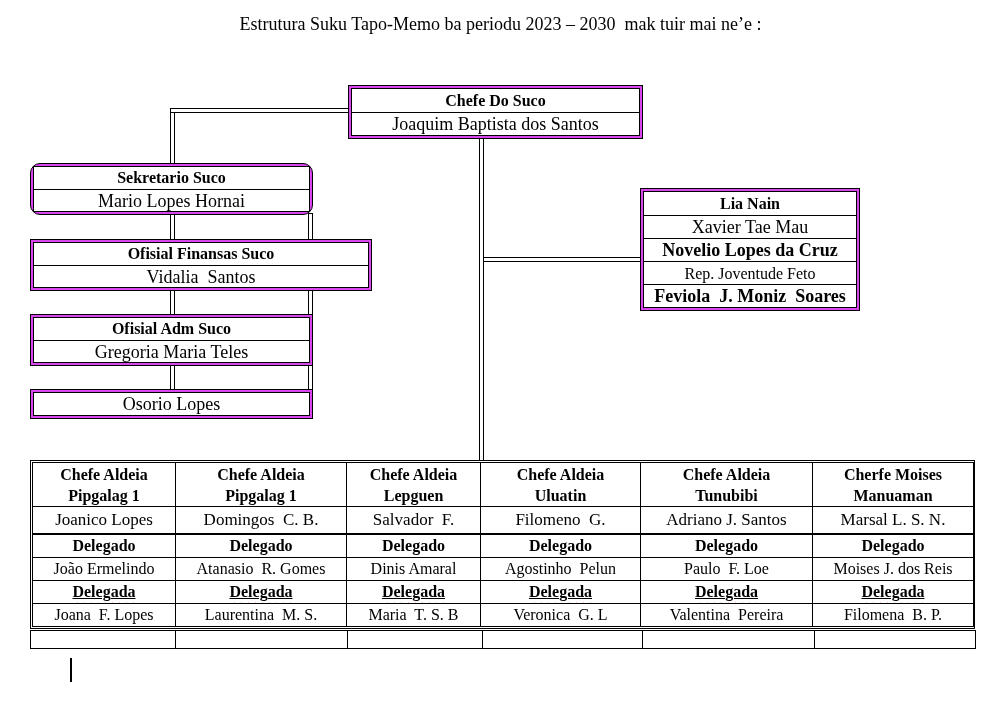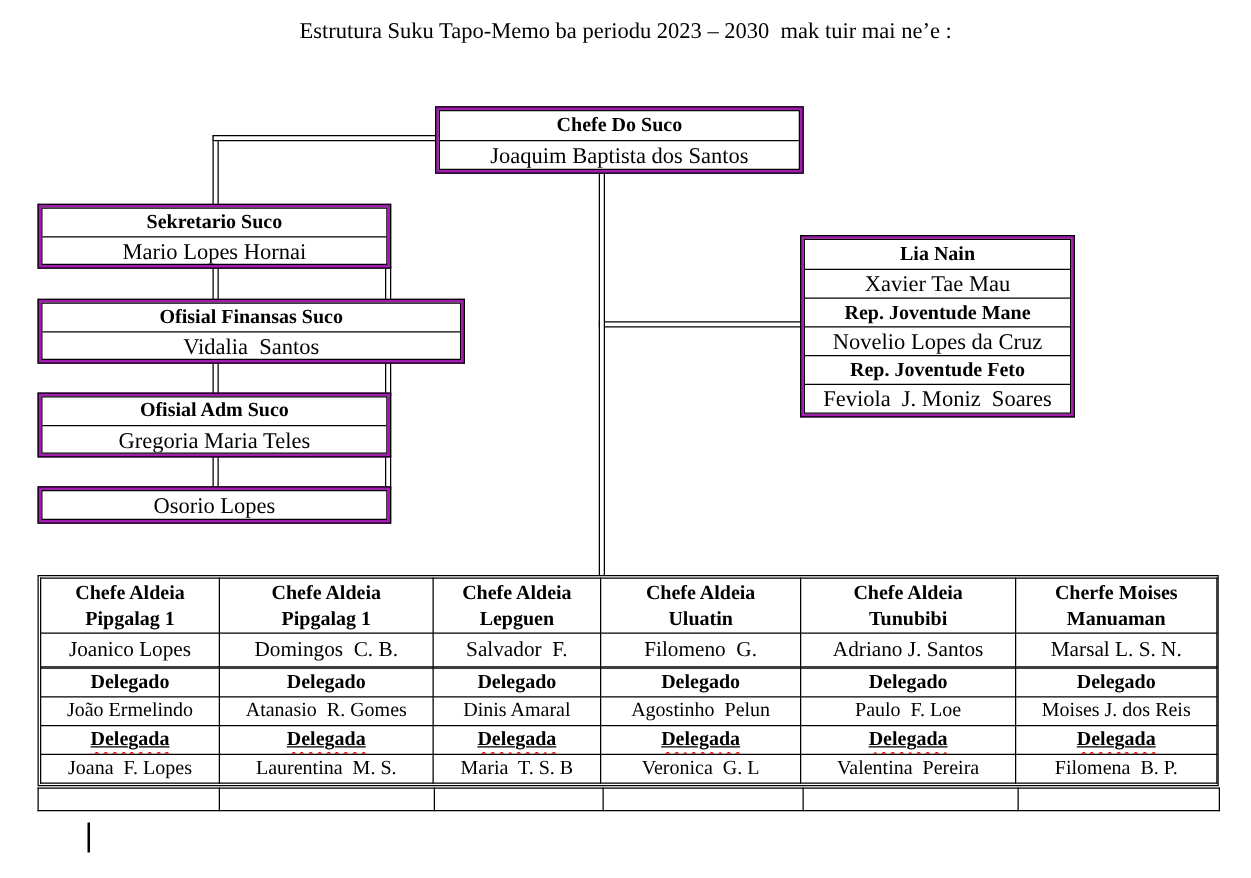--- a/index.html
+++ b/index.html
@@ -13,21 +13,21 @@
 
   
   .heading { left:0; top:12px; width:1001px; text-align:center; }
   .doc-title { font-size:17px; font-weight:bold; line-height:22px; }
   .doc-subtitle { font-size:18px; line-height:24px; white-space:pre; }
 
   
   .conn { position:absolute; background:#fff; border:1px solid #000; }
 
   
-  .dbox { position:absolute; background:#a21caf; border:1px solid #000; padding:2px; }
+  .dbox { position:absolute; background:#d946ef; border:1px solid #000; padding:2px; }
   .dbox-inner { border:1px solid #000; background:#fff; }
   .brow { text-align:center; white-space:pre; overflow:hidden; }
   .brow + .brow { border-top:1px solid #000; }
   .bold { font-weight:bold; }
   .h23 { height:23px; line-height:23px; }
   .h22 { height:22px; line-height:22px; }
   .fs16 { font-size:16px; }
   .fs17 { font-size:18px; }
   #council-box .brow:nth-child(odd) { font-weight:bold; }
 
@@ -74,21 +74,21 @@
 <div class="conn" style="left:479px; top:257px; width:163px; height:5px;"></div>
 <div class="conn" style="left:479px; top:130px; width:5px; height:332px;"></div>
 
 <div class="dbox" id="chefe-box" style="left:348px; top:85px; width:295px;">
   <div class="dbox-inner">
     <div class="brow bold fs16 h23">Chefe Do Suco</div>
     <div class="brow fs17 h23">Joaquim Baptista dos Santos</div>
   </div>
 </div>
 
-<div class="dbox" style="left:30px; top:163px; width:283px;">
+<div class="dbox" style="left:30px; top:163px; width:283px;border-radius:10px;">
   <div class="dbox-inner">
     <div class="brow bold fs16 h22">Sekretario Suco</div>
     <div class="brow fs17 h22">Mario Lopes Hornai</div>
   </div>
 </div>
 <div class="dbox" style="left:30px; top:239px; width:342px;">
   <div class="dbox-inner">
     <div class="brow bold fs16 h22">Ofisial Finansas Suco</div>
     <div class="brow fs17 h22">Vidalia  Santos</div>
   </div>
@@ -102,21 +102,20 @@
 <div class="dbox" style="left:30px; top:389px; width:283px;">
   <div class="dbox-inner">
     <div class="brow fs17 h22">Osorio Lopes</div>
   </div>
 </div>
 
 <div class="dbox" id="council-box" style="left:640px; top:188px; width:220px;">
   <div class="dbox-inner">
     <div class="brow fs16 h23">Lia Nain</div>
     <div class="brow fs17 h23">Xavier Tae Mau</div>
-    <div class="brow fs16 h23">Rep. Joventude Mane</div>
     <div class="brow fs17 h23">Novelio Lopes da Cruz</div>
     <div class="brow fs16 h23">Rep. Joventude Feto</div>
     <div class="brow fs17 h23">Feviola  J. Moniz  Soares</div>
   </div>
 </div>
 
 <div class="abs block">
   <div class="block-outer">
     <table class="grid">
       <colgroup>

